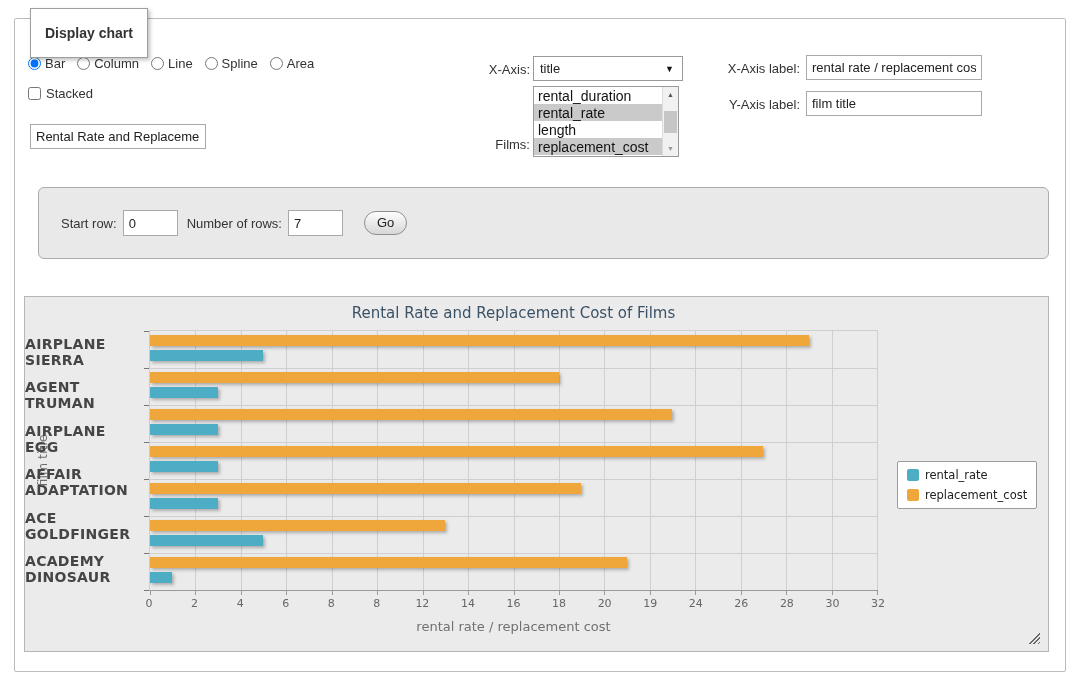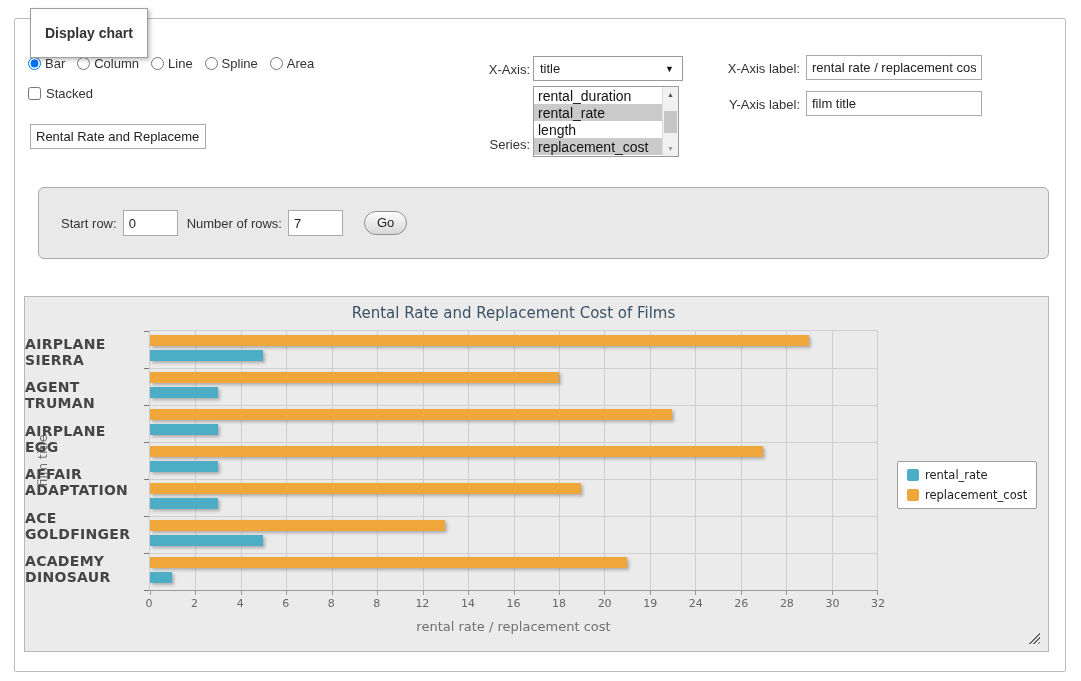--- a/index.html
+++ b/index.html
@@ -105,21 +105,21 @@
 </label>
 
 <input type="text" class="abs title-input" value="Rental Rate and Replacement Cost of Films" style="">
 
 <div class="abs lbl xaxis-lbl">X-Axis:</div>
 <div class="abs fselect">
   <span class="val">title</span>
   <span class="arrow">▼</span>
 </div>
 
-<div class="abs lbl series-lbl">Series:</div>
+<div class="abs lbl series-lbl">Films:</div>
 <div class="abs mselect">
   <div class="opts" id="seriesOpts">
       <div class="opt">rental_duration</div>
       <div class="opt sel">rental_rate</div>
       <div class="opt">length</div>
       <div class="opt sel">replacement_cost</div>
     </div>
   <div class="sb">
     <div class="sb-btn">▲</div>
     <div class="sb-track">

